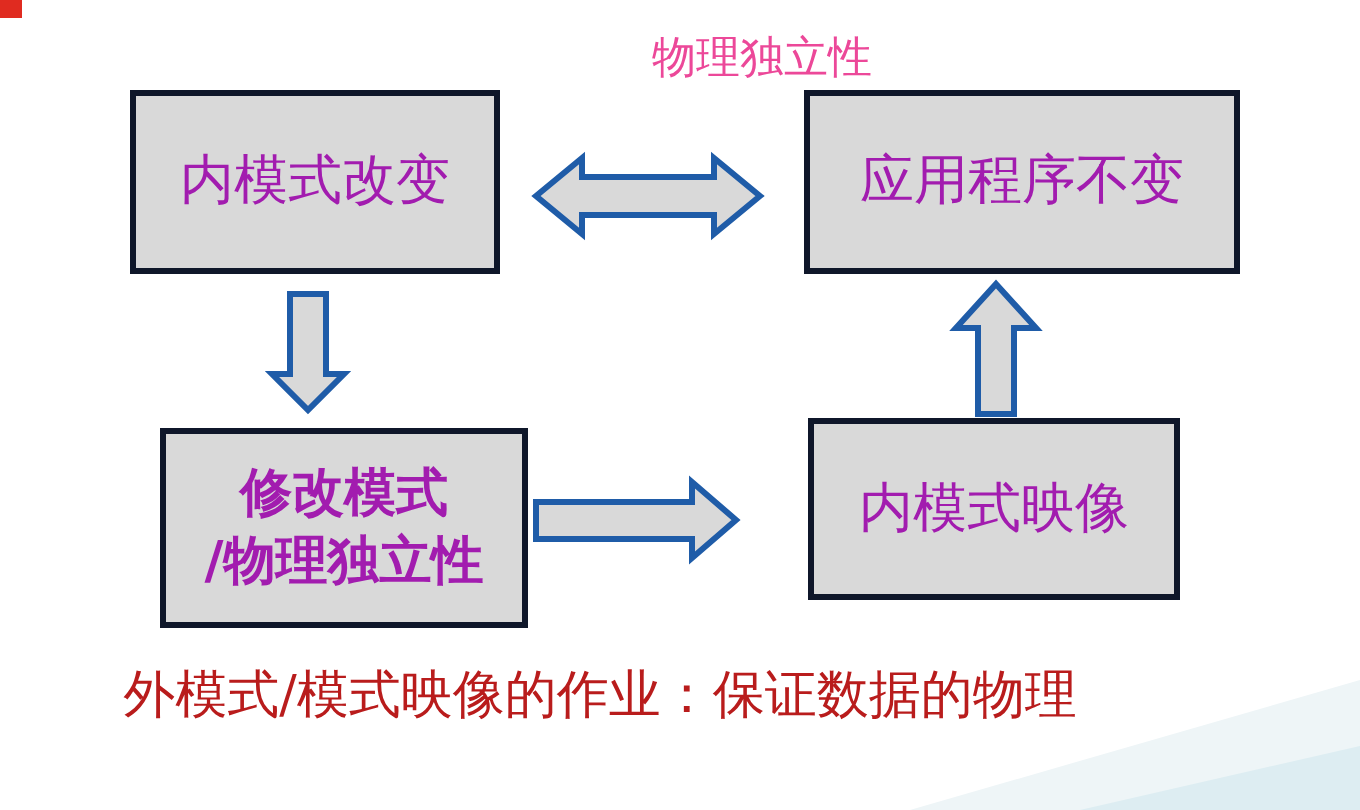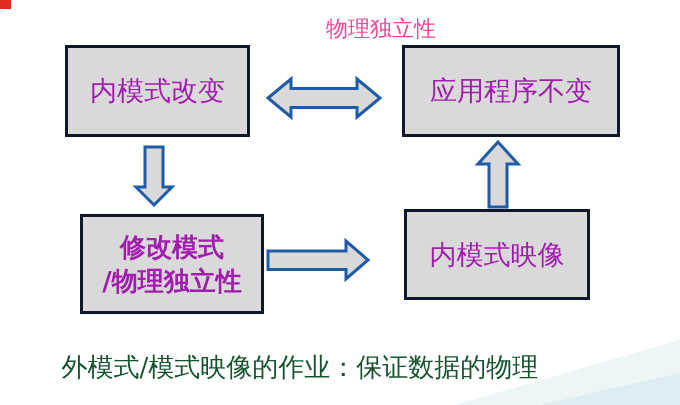--- a/index.html
+++ b/index.html
@@ -58,22 +58,21 @@
   .box-3 { left: 80px;  top: 214px; width: 184px; height: 100px; font-size: 26px; font-weight: bold; }
   .box-4 { left: 404px; top: 209px; width: 186px; height: 91px; }
   .caption {
     position: absolute;
     left: 40px;
     top: 330px;
     width: 520px;
     text-align: center;
     font-size: 26px;
     line-height: 36px;
-    color: #14532d;
-    margin-top: 19px;
+    color: #b91c1c;
   }
 </style>
 </head>
 <body>
 
 <div class="canvas">
 
   <svg class="shapes-layer" width="680" height="405" viewBox="0 0 680 405">
 
     <polygon points="455,405 680,340 680,405" fill="#eef5f7"></polygon>

